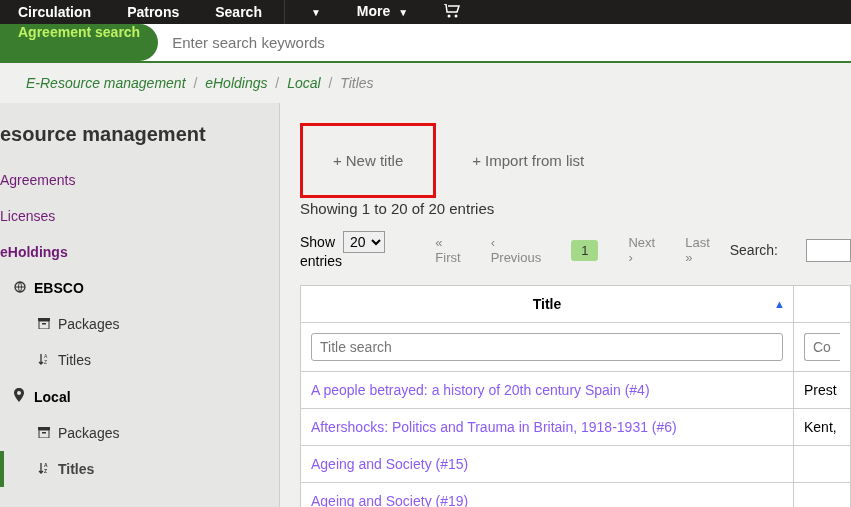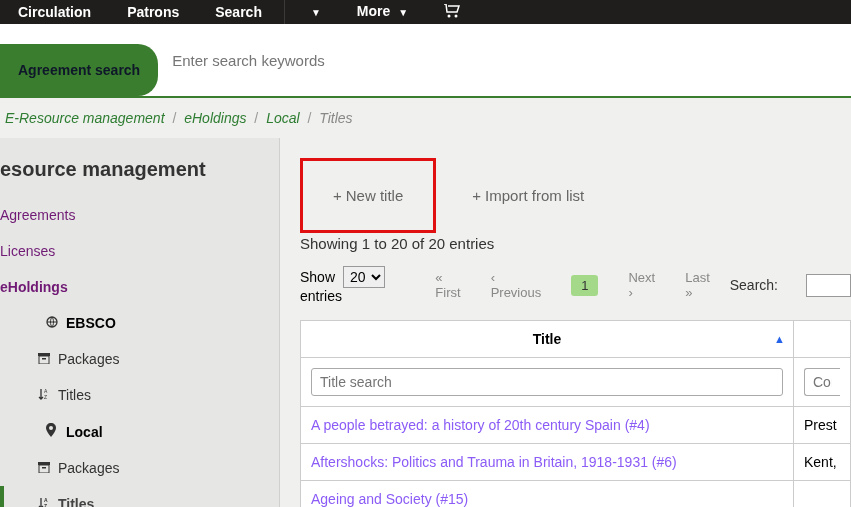--- a/index.html
+++ b/index.html
@@ -36,39 +36,38 @@
       padding: 0 18px;
     }
 
     .search-bar {
       display: flex;
       background: #fff;
       border-bottom: 2px solid #3a7d2e;
     }
     .search-tab {
       background: #3a7d2e;
-      color: #0f172a;
-      padding: 18px 18px;
+      color: #bef264;
+      padding: 0 18px;
       border-top-right-radius: 20px;
       border-bottom-right-radius: 20px;
       font-weight: bold;
       font-size: 14px;
-      margin-top: 20px;
     }
     .search-input {
       border: none;
       padding: 10px 14px;
       font-size: 15px;
       color: #888;
       flex: 1;
       outline: none;
     }
 
     .breadcrumb {
-      padding: 12px 5px;
+      padding: 12px 26px;
       font-size: 14px;
       font-style: italic;
       color: #2e7d32;
     }
     .breadcrumb a { color: #2e7d32; text-decoration: none; }
     .breadcrumb .sep { color: #999; margin: 0 4px; font-style: normal;}
     .breadcrumb .current { color: #888; }
 
     .main-layout {
       display: flex;
@@ -104,21 +103,20 @@
     }
     .sidebar .nav-sub-item.active {
       border-left: 4px solid #3a7d2e;
       padding-left: 34px;
       color: #444;
       font-weight: bold;
     }
     .sidebar .nav-provider {
       font-weight: bold;
       padding: 10px 0 10px 14px;
-      margin-left: 32px;
     }
     .sidebar .icon-small {
       margin-right: 6px;
       display: inline-block;
       width: 14px;
     }
 
     .content {
       flex: 1;
       padding: 20px 0 0 20px;

